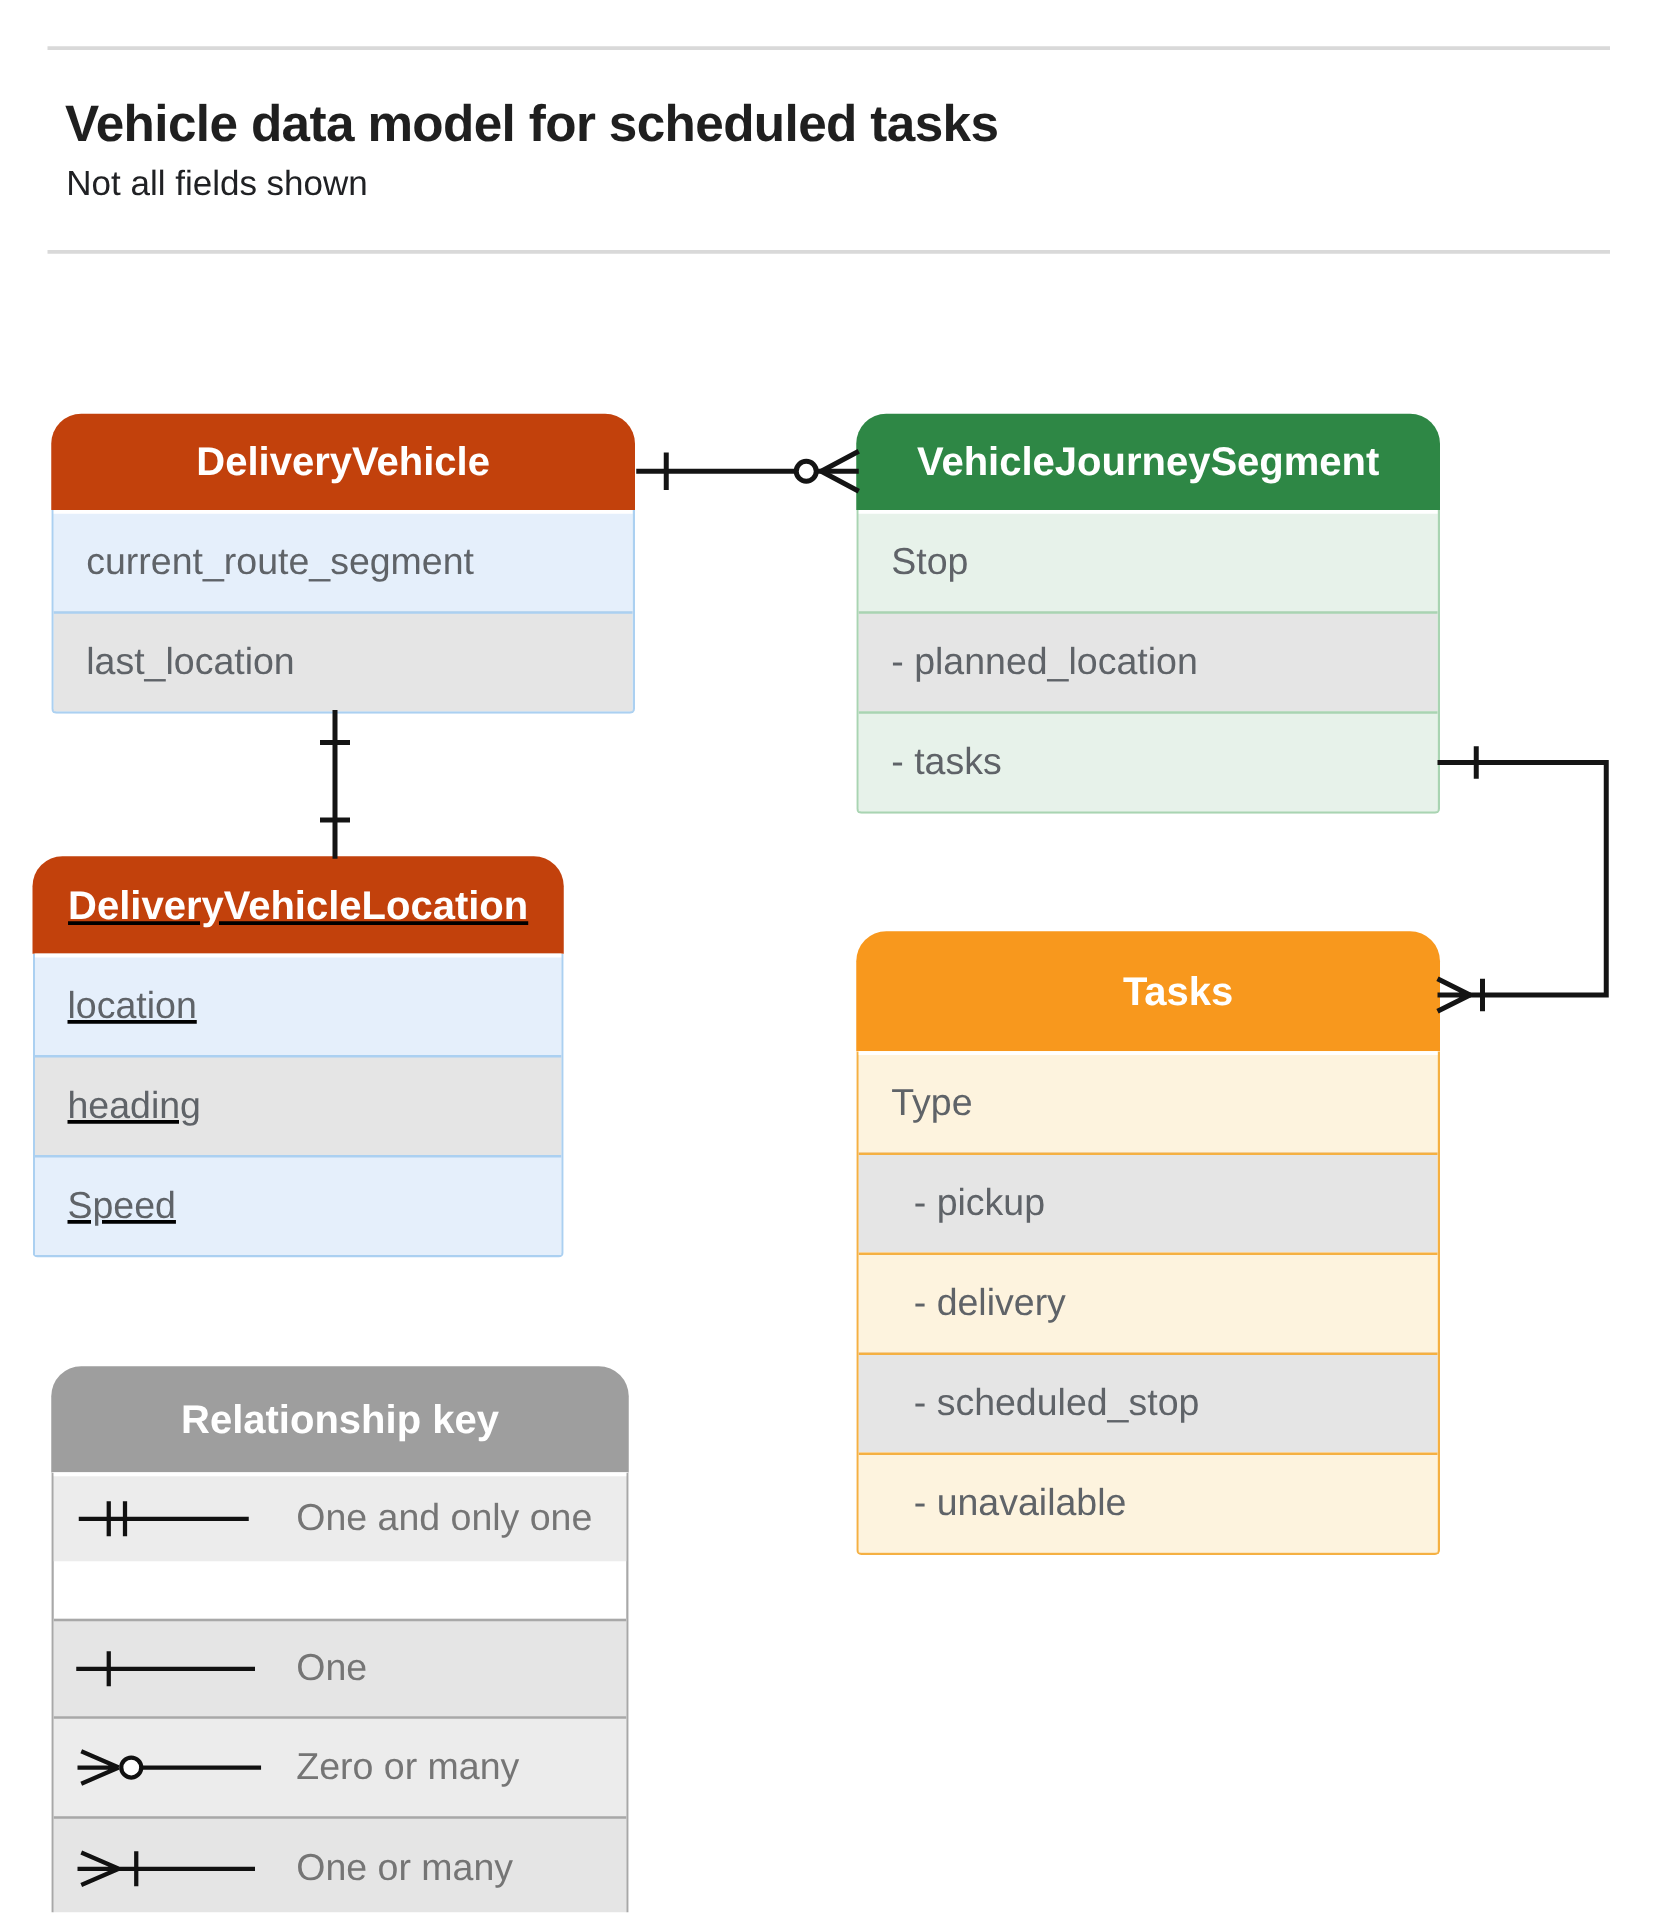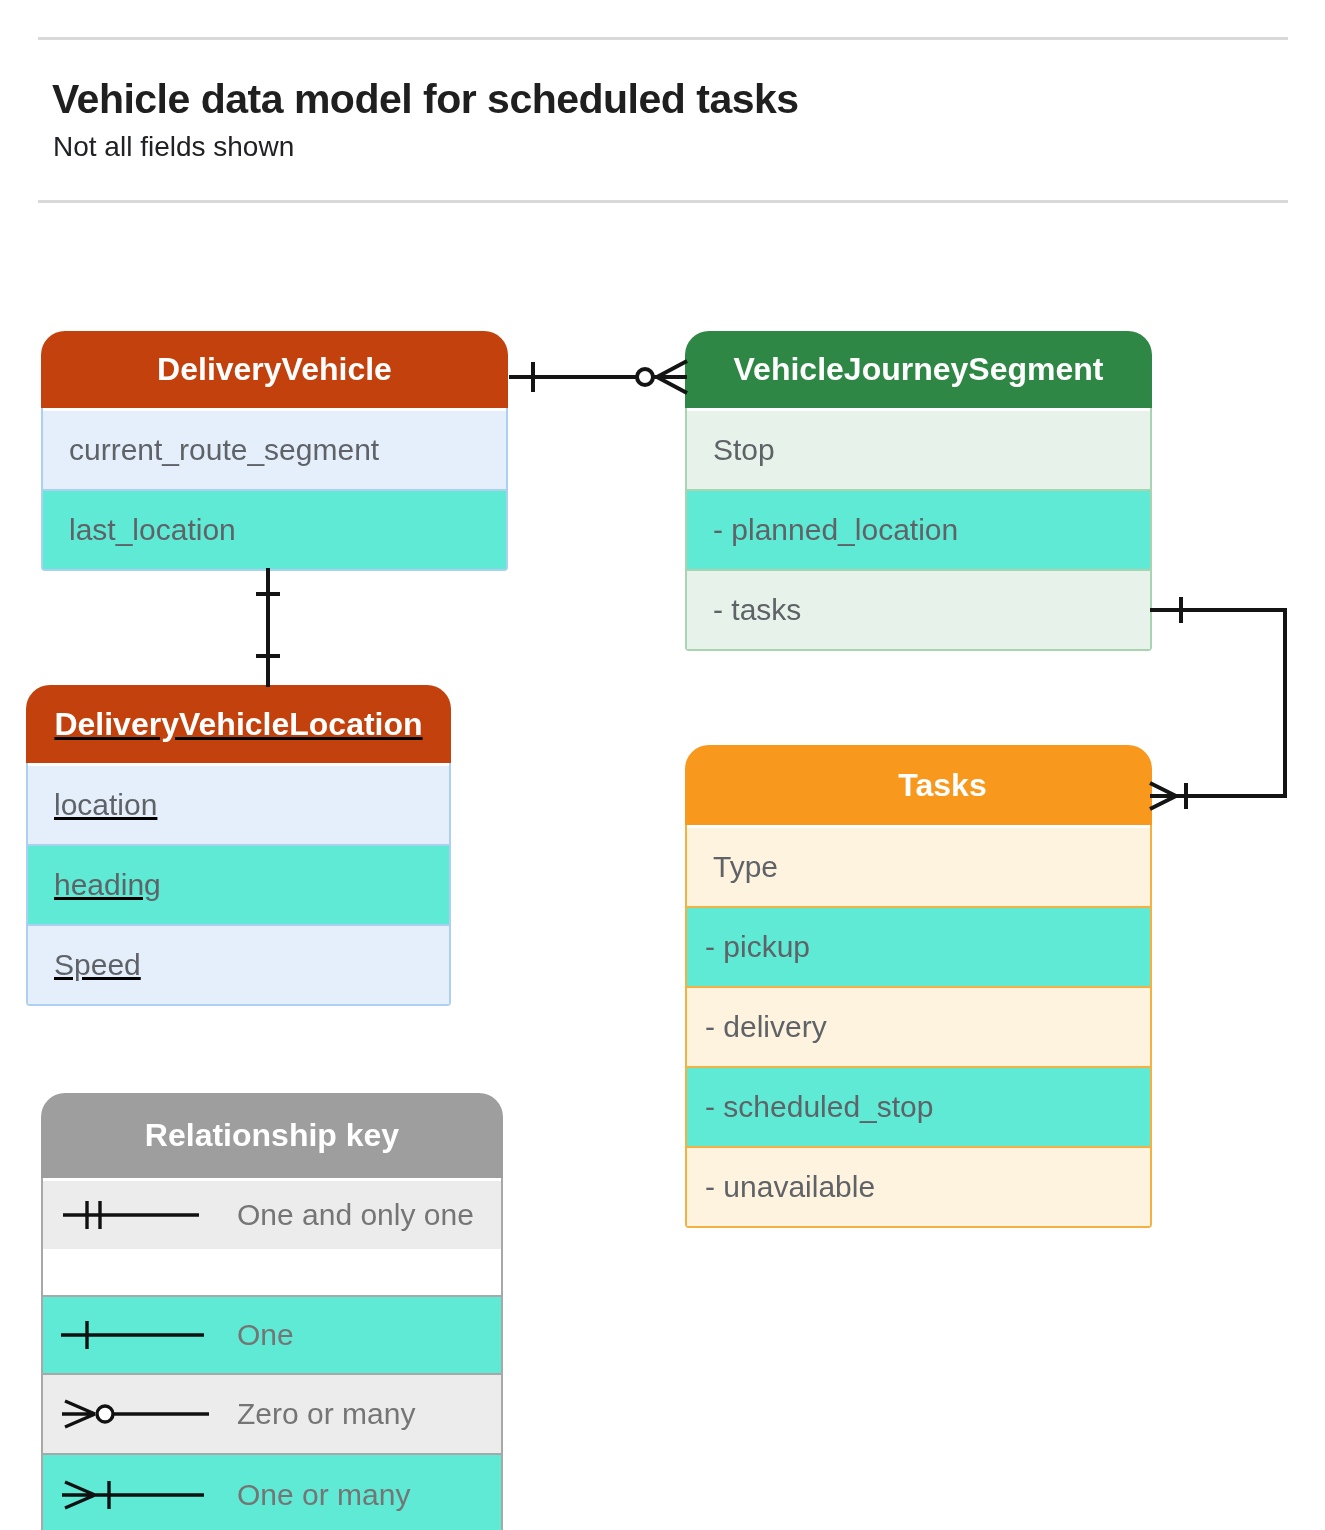--- a/index.html
+++ b/index.html
@@ -11,35 +11,35 @@
   .rule.second{top:200px;}
 
   .page-title{position:absolute;left:52px;top:76px;font-size:41px;font-weight:700;color:#1f1f1f;letter-spacing:-0.5px;}
   .page-subtitle{position:absolute;left:53px;top:131px;font-size:28px;font-weight:400;color:#202124;}
 
   .entity{position:absolute;z-index:1;}
   .hd{display:flex;align-items:center;justify-content:center;color:#fff;
       font-weight:700;font-size:32px;border-radius:24px 24px 0 0;}
   .bd{border:2px solid var(--bc);border-top:none;background:#fff;border-radius:0 0 4px 4px;}
   .row{height:80px;display:flex;align-items:center;padding-left:26px;font-size:30px;
-       color:#5f6368;border-top:2px solid var(--bc);background:#5eead4;white-space:pre-wrap;box-sizing:border-box;}
+       color:#5f6368;border-top:2px solid var(--bc);background:#e5e5e5;white-space:pre-wrap;box-sizing:border-box;}
   .row:first-child{border-top:3px solid #fff;height:81px;}
   .row.tint{background:var(--tint);}
-  .row.indent{padding-left:18px;}
+  .row.indent{padding-left:44px;}
 
   .blue  {--bc:#abd0f1;--tint:#e5effb;}
   .blue  .hd{background:#c2410c;}
   .green {--bc:#a9d4b2;--tint:#e7f2ea;}
   .green .hd{background:#2e8745;}
   .orange{--bc:#f5b042;--tint:#fdf3de;}
   .orange.entity .hd{background:#f8981d;}
   .gray  {--bc:#a8a8a8;--tint:#ececec;}
   .gray  .hd{background:#9e9e9e;text-align:right;}
 
-  .hd.h77{height:77px;} .hd.h78{height:78px;} .hd.h80{height:80px;padding-left:48px;} .hd.h85{height:85px;}
+  .hd.h77{height:77px;} .hd.h78{height:78px;} .hd.h80{height:96px;padding-left:48px;} .hd.h85{height:85px;}
 
   
   .key .row{padding-left:16px;}
   .key .row:nth-child(1){height:71px;}
   .key .row:nth-child(2){height:78px;margin-top:46px;}
   .key .row:nth-child(3){height:80px;}
   .key .row:nth-child(4){height:81px;}
   .key-symbol{flex:0 0 160px;}
   .key-symbol svg{display:block;}
   .key-label{font-size:30px;color:#757575;margin-left:18px;white-space:pre-wrap;}

